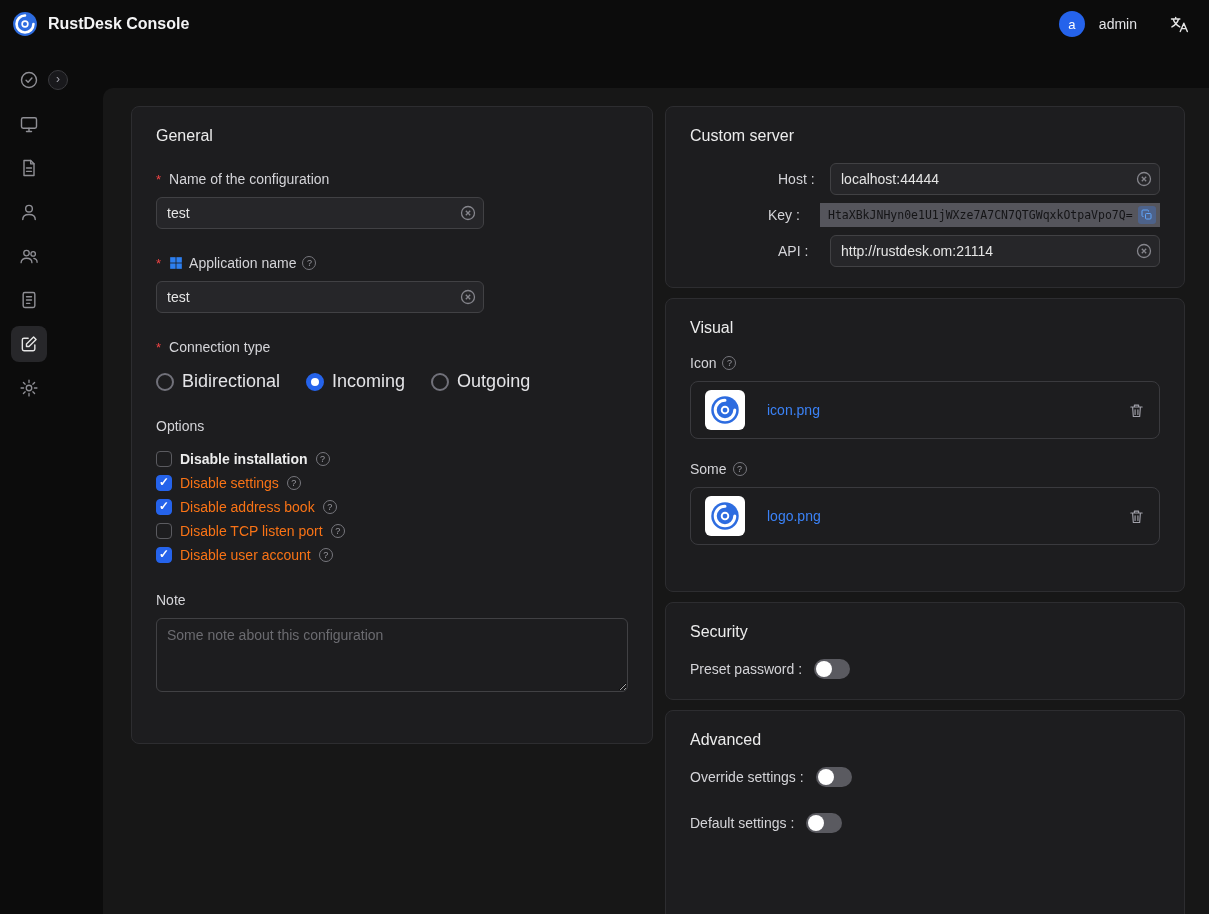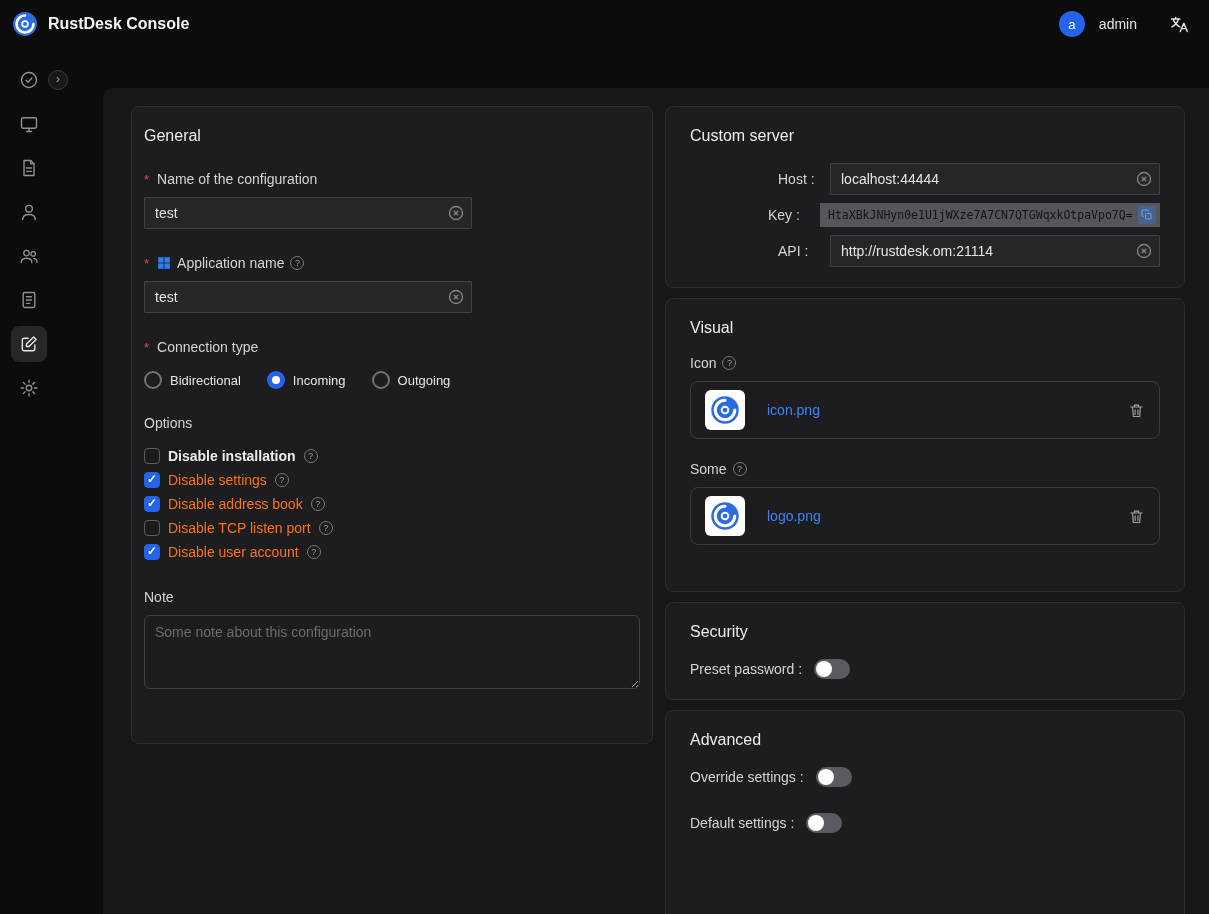--- a/index.html
+++ b/index.html
@@ -48,51 +48,51 @@
     cursor: pointer; z-index: 6;
   }
 
   
   .page {
     position: absolute; left: 103px; top: 88px; right: 0; bottom: 0;
     background: #171717; border-top-left-radius: 10px; overflow: hidden;
   }
   .panel {
     position: absolute; background: #1d1d1f; border: 1px solid #2d2d30;
-    border-radius: 8px; padding: 20px 12px;
+    border-radius: 8px; padding: 20px 24px;
   }
   .panel-title { font-size: 16px; font-weight: 500; color: #ececec; }
 
   
   .panel-general { left: 28px; top: 18px; width: 522px; height: 638px; }
   .field-label {
     font-size: 14px; color: #d4d4d8; display: flex; align-items: center; gap: 6px;
   }
   .req { color: #ef4444; margin-right: 2px; font-size: 13px; }
   .input-wrap {
     position: relative; height: 32px; background: #262629; border: 1px solid #414144;
-    border-radius: 1px; display: flex; align-items: center; padding: 0 28px 0 10px;
+    border-radius: 6px; display: flex; align-items: center; padding: 0 28px 0 10px;
   }
   .input-wrap input {
     flex: 1; background: transparent; border: none; outline: none;
     color: #e5e5e5; font-size: 14px; font-family: "Liberation Sans", sans-serif; min-width: 0;
   }
   .clear-icon { position: absolute; right: 7px; top: 7px; cursor: pointer; }
 
   .w328 { width: 328px; }
   .mt26 { margin-top: 26px; }
   .mt10 { margin-top: 10px; }
 
   .radio-row { display: flex; align-items: center; gap: 26px; margin-top: 16px; }
   .radio-opt { display: flex; align-items: center; gap: 8px; cursor: pointer; }
   .radio {
     width: 18px; height: 18px; border-radius: 50%; border: 2px solid #71717a; background: transparent;
   }
   .radio.checked { border: 5px solid #2563eb; background: #fff; }
-  .radio-label { font-size: 13px; color: #e4e4e7; }
+  .radio-label { font-size: 18px; color: #e4e4e7; }
 
   .opt-row { display: flex; align-items: center; gap: 8px; height: 22px; cursor: pointer; }
   .checkbox {
     width: 16px; height: 16px; border-radius: 4px; border: 1px solid #5b5b60;
     background: transparent; position: relative; flex: none;
   }
   .checkbox.checked { background: #2563eb; border-color: #2563eb; }
   .checkbox.checked::after {
     content: "✓"; position: absolute; left: 2px; top: -1px;
     color: #fff; font-size: 12px; font-weight: 700;

